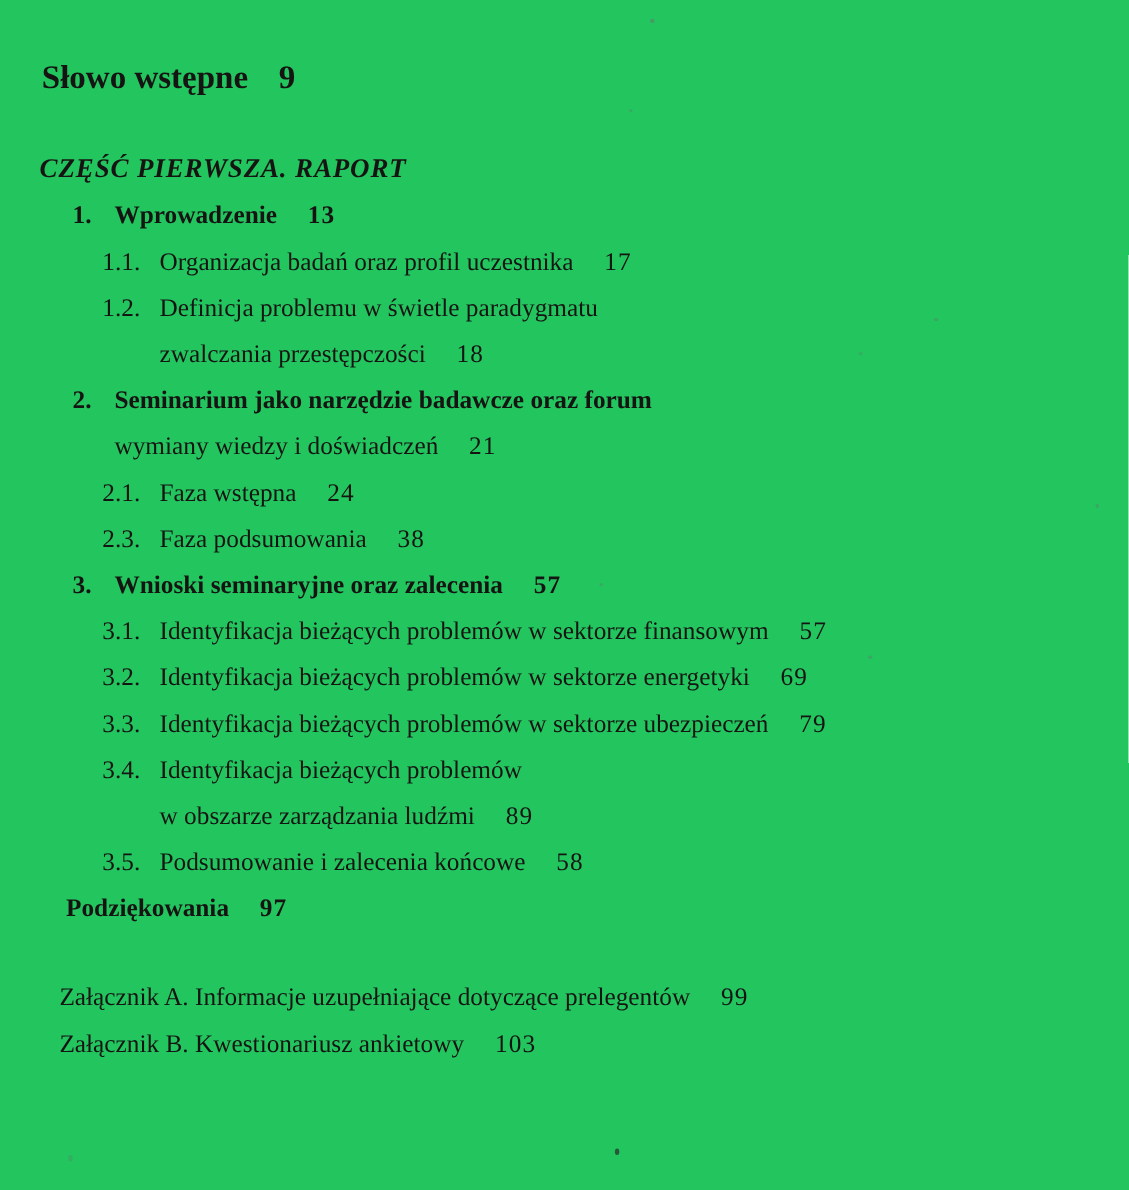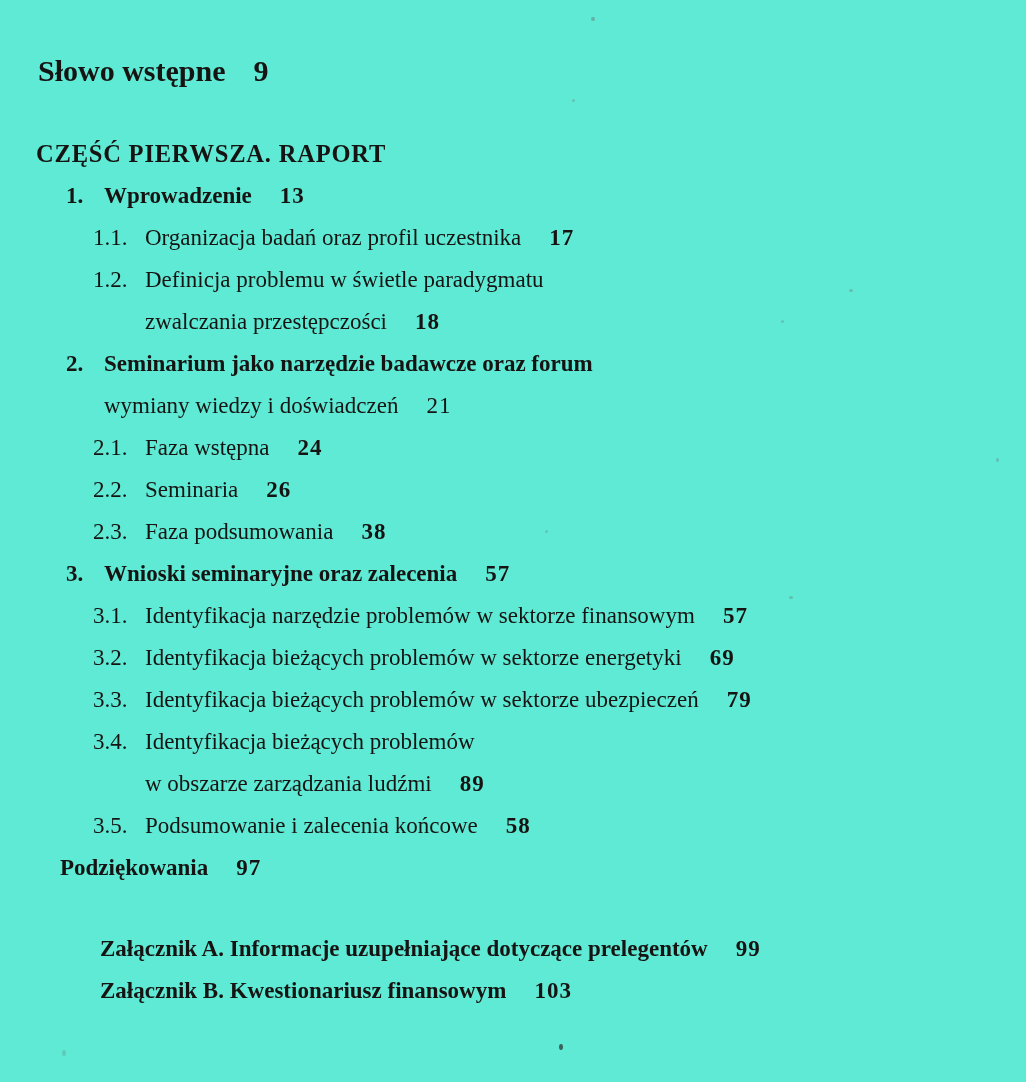--- a/index.html
+++ b/index.html
@@ -4,21 +4,21 @@
 <style>
   html, body {
     margin: 0;
     padding: 0;
     background: #ffffff;
   }
   .page {
     position: relative;
     width: 1026px;
     height: 1082px;
-    background: #5eead4;
+    background: #22c55e;
     overflow: hidden;
     font-family: "Liberation Serif", "DejaVu Serif", serif;
     color: #161413;
     -webkit-font-smoothing: antialiased;
   }
   .toc {
     position: absolute;
     top: 50px;
     left: 0;
     width: 100%;
@@ -33,43 +33,44 @@
     padding-left: 38px;
     font-weight: bold;
     font-size: 30px;
   }
   .part-heading {
     margin-top: 41px;
     padding-left: 36px;
     font-weight: bold;
     font-size: 24.5px;
     letter-spacing: 0.8px;
+    font-style: italic;
   }
   .lvl1 { padding-left: 66px; font-weight: bold; }
   .lvl1 .num { display: inline-block; width: 38px; }
   .lvl1-cont { padding-left: 104px; font-weight: normal; }
   .lvl2 { padding-left: 93px; }
   .lvl2 .num { display: inline-block; width: 52px; }
   .lvl2-cont { padding-left: 145px; }
 
   .ack {
     padding-left: 60px;
     font-weight: bold;
   }
   .appendix {
-    padding-left: 100px;
-    font-weight: bold;
+    padding-left: 54px;
+    font-weight: normal;
   }
   .appendix-a { margin-top: 39px; }
 
   .pg {
     margin-left: 28px;
     letter-spacing: 1px;
   }
-  .lvl2 .pg, .lvl2-cont .pg { font-weight: bold; }
+  .lvl2 .pg, .lvl2-cont .pg { font-weight: normal; }
 
   .speck {
     position: absolute;
     border-radius: 50%;
     background: #6d6d6d;
   }
 </style>
 </head>
 <body>
 
@@ -102,32 +103,29 @@
       <span class="num">2.</span><span>Seminarium jako narzędzie badawcze oraz forum</span>
     </div>
     <div class="line lvl1-cont">
       <span>wymiany wiedzy i doświadczeń</span><span class="pg">21</span>
     </div>
 
     <div class="line lvl2">
       <span class="num">2.1.</span><span>Faza wstępna</span><span class="pg">24</span>
     </div>
     <div class="line lvl2">
-      <span class="num">2.2.</span><span>Seminaria</span><span class="pg">26</span>
-    </div>
-    <div class="line lvl2">
       <span class="num">2.3.</span><span>Faza podsumowania</span><span class="pg">38</span>
     </div>
 
     <div class="line lvl1">
       <span class="num">3.</span><span>Wnioski seminaryjne oraz zalecenia</span><span class="pg">57</span>
     </div>
 
     <div class="line lvl2">
-      <span class="num">3.1.</span><span>Identyfikacja narzędzie problemów w sektorze finansowym</span><span class="pg">57</span>
+      <span class="num">3.1.</span><span>Identyfikacja bieżących problemów w sektorze finansowym</span><span class="pg">57</span>
     </div>
     <div class="line lvl2">
       <span class="num">3.2.</span><span>Identyfikacja bieżących problemów w sektorze energetyki</span><span class="pg">69</span>
     </div>
     <div class="line lvl2">
       <span class="num">3.3.</span><span>Identyfikacja bieżących problemów w sektorze ubezpieczeń</span><span class="pg">79</span>
     </div>
 
     <div class="line lvl2">
       <span class="num">3.4.</span><span>Identyfikacja bieżących problemów</span>
@@ -142,21 +140,21 @@
 
     <div class="line ack">
       <span>Podziękowania</span><span class="pg">97</span>
     </div>
 
     <div class="line appendix appendix-a">
       <span>Załącznik A. Informacje uzupełniające dotyczące prelegentów</span><span class="pg">99</span>
     </div>
 
     <div class="line appendix">
-      <span>Załącznik B. Kwestionariusz finansowym</span><span class="pg">103</span>
+      <span>Załącznik B. Kwestionariusz ankietowy</span><span class="pg">103</span>
     </div>
 
   </div>
 
   <div class="speck" style="left:591px; top:17px; width:4px; height:4px; opacity:.45;"></div>
   <div class="speck" style="left:572px; top:99px; width:3px; height:3px; opacity:.3;"></div>
   <div class="speck" style="left:849px; top:289px; width:4px; height:3px; opacity:.35;"></div>
   <div class="speck" style="left:781px; top:320px; width:3px; height:3px; opacity:.3;"></div>
   <div class="speck" style="left:996px; top:458px; width:3px; height:4px; opacity:.35;"></div>
   <div class="speck" style="left:545px; top:530px; width:3px; height:3px; opacity:.3;"></div>

